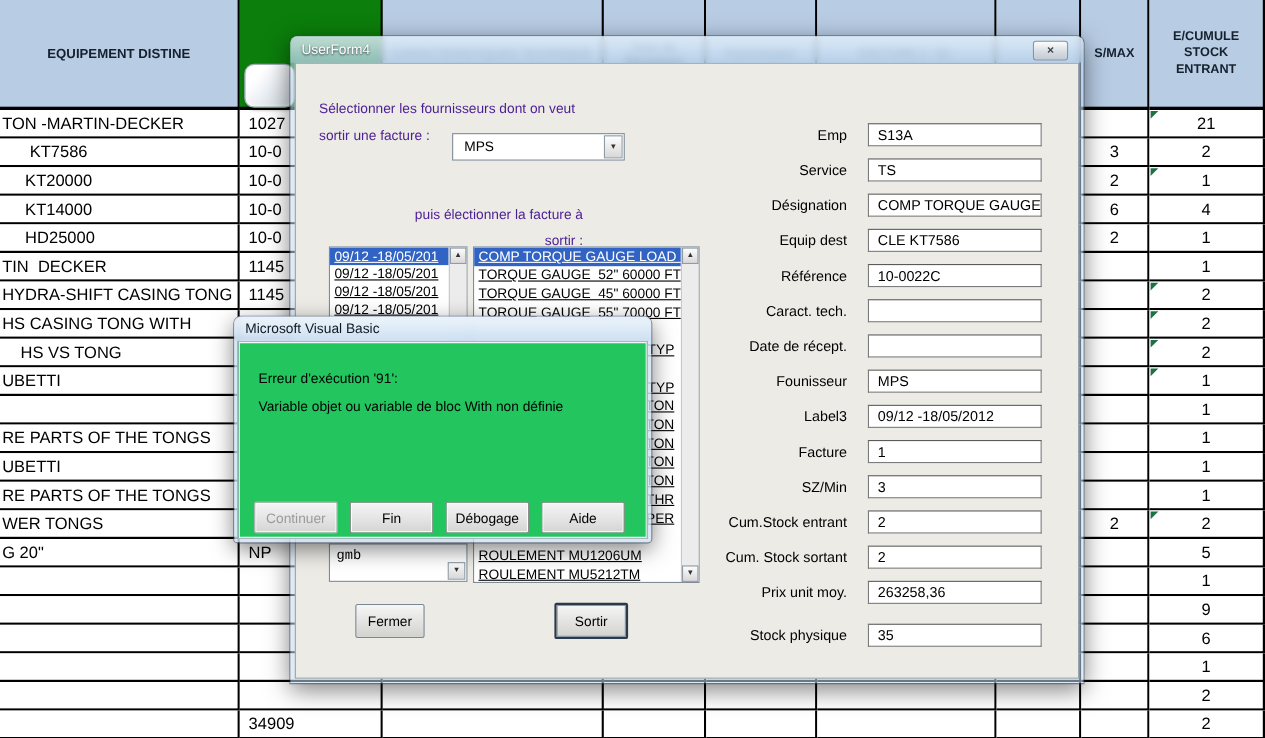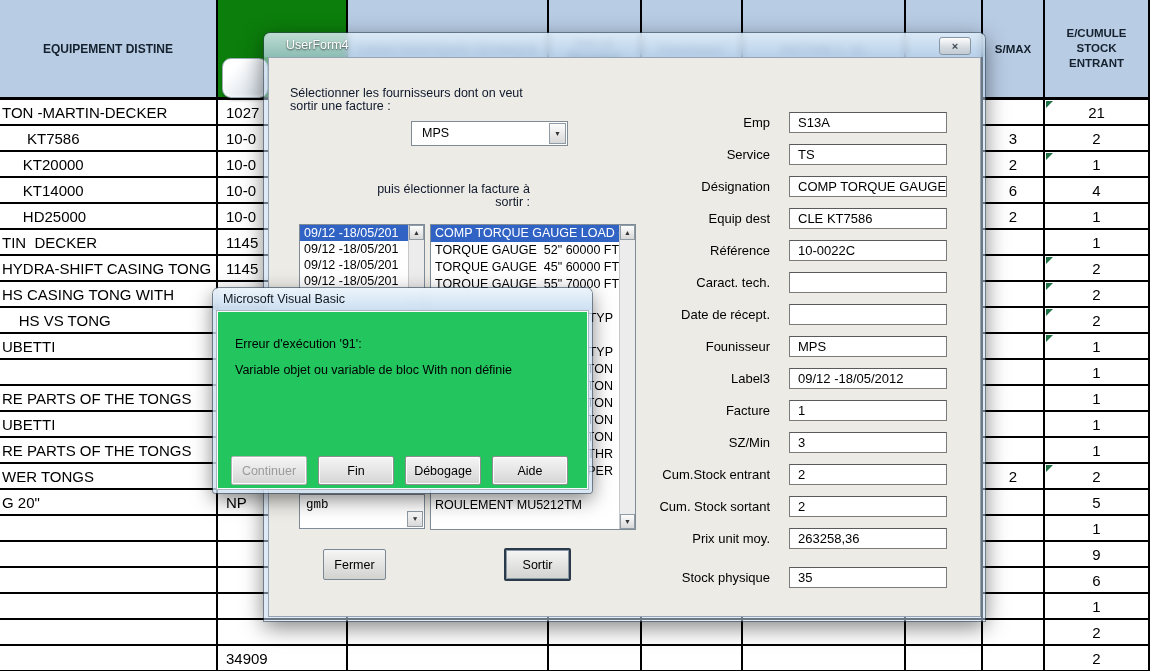--- a/index.html
+++ b/index.html
@@ -51,56 +51,56 @@
     box-shadow:0 0 0 1px rgba(50,70,90,.55), 0 6px 22px rgba(0,0,0,.5);
     background:rgba(195,216,238,.55);
   }
   .form-title{
     position:absolute;left:0;top:0;right:0;height:24px;
     background:linear-gradient(rgba(235,245,253,.65),rgba(175,205,233,.45));
     backdrop-filter:blur(3px);
     border-radius:6px 6px 0 0;display:flex;align-items:center;
   }
   .form-title .ttxt{
-    margin-left:22px;font-size:12.5px;color:#fff;
+    margin-left:10px;font-size:12.5px;color:#fff;
     text-shadow:0 1px 2px rgba(0,0,0,.75);
   }
   .closebtn{
     position:absolute;right:14px;top:4px;width:30px;height:16px;
     background:linear-gradient(#fdfdfd,#d4dae0 60%,#c3cbd3);
     border:1px solid #8796a5;border-radius:3px;
     display:flex;align-items:center;justify-content:center;
     font-size:11px;font-weight:bold;color:#3c4752;line-height:1;
   }
   .form-body{
     position:absolute;left:4px;top:24px;right:4px;bottom:4px;
     background:#ecebe6;border:1px solid #96a4b4;box-sizing:border-box;
   }
-  .lbl{position:absolute;font-size:12.5px;color:#0f172a;white-space:pre-line;line-height:13px;z-index:3;}
+  .lbl{position:absolute;font-size:12.5px;color:#4c1d95;white-space:pre-line;line-height:24px;z-index:3;}
   .l1{left:26px;top:54px;width:280px;}
   .l2{left:26px;top:150px;width:240px;text-align:right;}
   
   .combo{position:absolute;background:#fff;border:1px solid #7f8c98;box-sizing:border-box;z-index:3;}
   .c1{left:147px;top:88px;width:157px;height:25px;}
   .c1 .combo-text{position:absolute;left:10px;top:4px;font-size:12.5px;}
   .c1 .combo-arrow{position:absolute;right:1px;top:1px;bottom:1px;width:17px;}
   .c2{left:35px;top:461px;width:126px;height:35px;font-family:Liberation Mono, monospace;}
   .c2 .combo-text{position:absolute;left:6px;top:3px;font-size:12.5px;}
   .c2 .combo-arrow{position:absolute;right:1px;bottom:1px;width:16px;height:16px;}
   .combo-arrow{
     background:linear-gradient(#fdfdfd,#d8d8d8);border:1px solid #8f9ba5;
     display:flex;align-items:center;justify-content:center;
     font-size:7px;color:#333;box-sizing:border-box;
   }
   
   .listbox{position:absolute;background:#fff;border:1px solid #7f8c98;box-sizing:border-box;z-index:3;display:flex;}
   .lb1{left:35px;top:191px;width:126px;height:252px;}
   .lb2{left:166px;top:191px;width:206px;height:306px;}
   .items{flex:1;overflow:hidden;}
-  .li{height:16px;line-height:16px;font-size:12.5px;padding:0 4px;white-space:pre;overflow:hidden;color:#000;}
+  .li{height:16px;line-height:16px;font-size:12.5px;padding:0 4px;white-space:pre;overflow:hidden;color:#000;text-decoration:underline;}
   .lb2 .li{height:17px;line-height:17px;}
   .li.sel{background:#3163c5;color:#fff;}
   .li.tail{text-align:right;padding-right:6px;}
   .vscroll{width:15px;background:#ececec;border-left:1px solid #c8c8c8;display:flex;flex-direction:column;justify-content:space-between;}
   .sarr{
     height:15px;background:linear-gradient(#fdfdfd,#d8d8d8);border:1px solid #8f9ba5;
     display:flex;align-items:center;justify-content:center;font-size:7px;color:#333;box-sizing:border-box;
   }
   
   .vbtn{
@@ -783,20 +783,21 @@
         <div class="li"></div>
         <div class="li tail">TYP</div>
         <div class="li tail">STON</div>
         <div class="li tail">STON</div>
         <div class="li tail">STON</div>
         <div class="li tail">STON</div>
         <div class="li tail">STON</div>
         <div class="li tail">THR</div>
         <div class="li tail">OPER</div>
         <div class="li"></div>
+        <div class="li">ROULEMENT MU1206UM</div>
         <div class="li">ROULEMENT MU5212TM</div>
       </div>
     <div class="vscroll">
       <span class="sarr">▲</span>
       <span class="sarr">▼</span>
     </div>
   </div>
 
   <div class="combo c2">
     <span class="combo-text">gmb</span>

